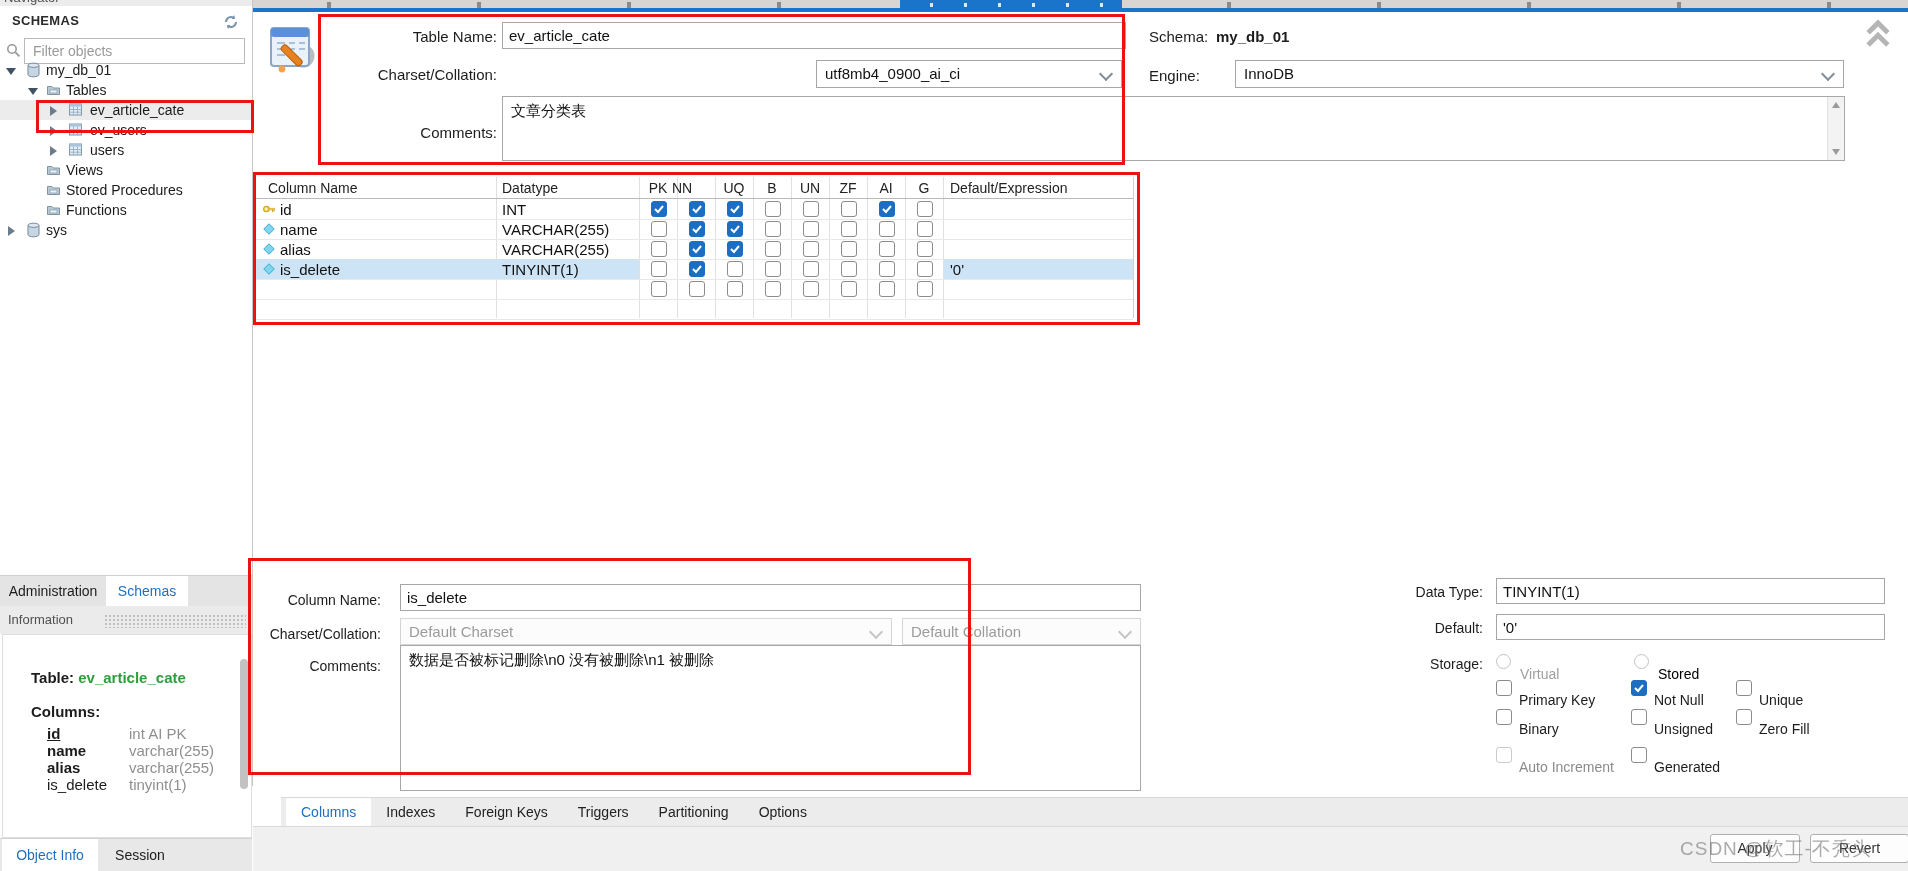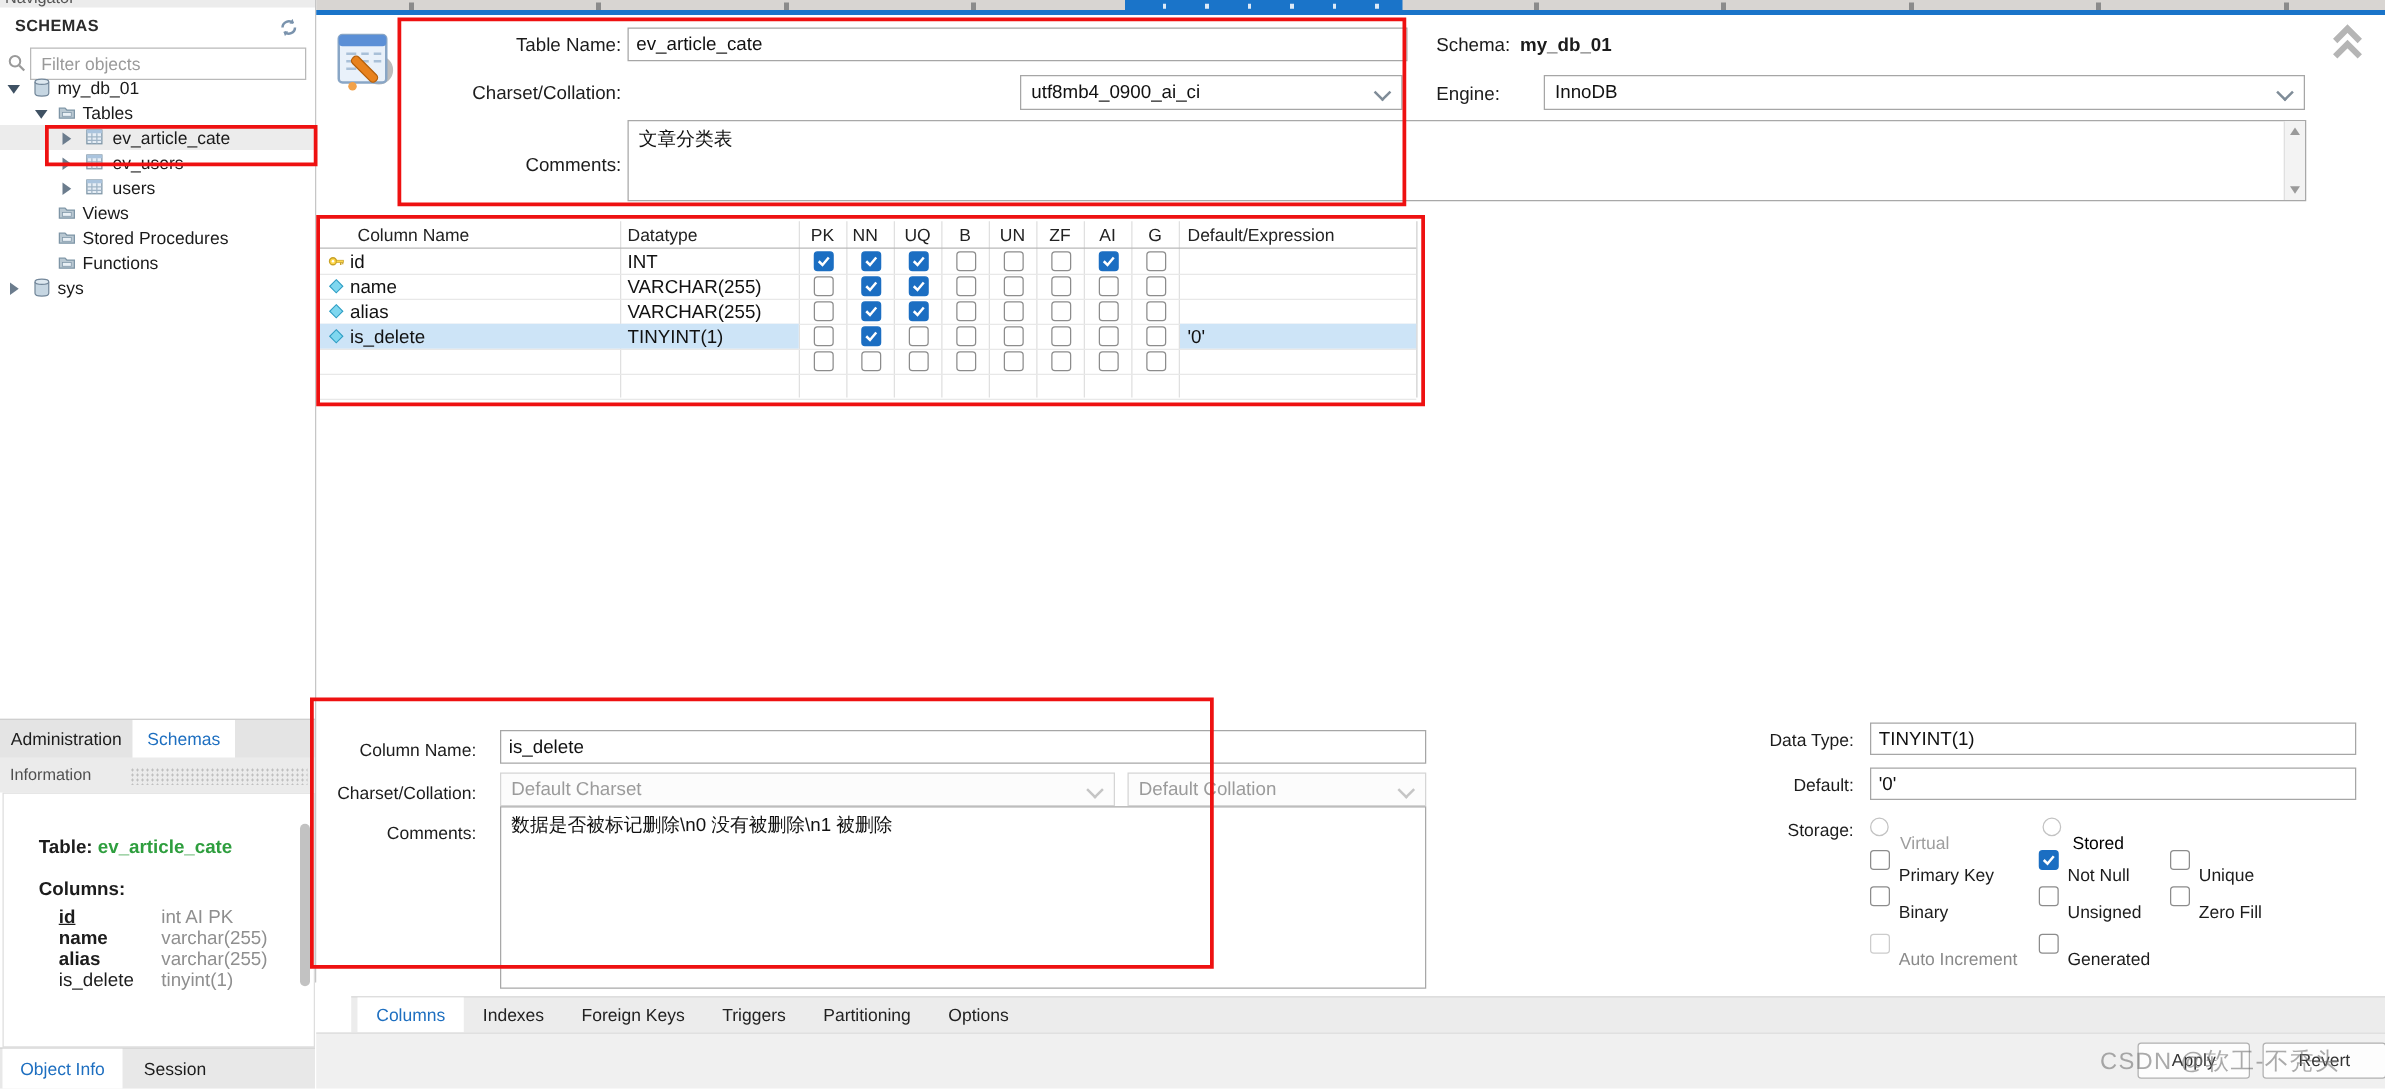--- a/index.html
+++ b/index.html
@@ -290,24 +290,24 @@
       <div class="gline-v" style="left: 383px;"></div>
       <div class="gline-v" style="left: 421px;"></div>
       <div class="gline-v" style="left: 459px;"></div>
       <div class="gline-v" style="left: 497px;"></div>
       <div class="gline-v" style="left: 535px;"></div>
       <div class="gline-v" style="left: 573px;"></div>
       <div class="gline-v" style="left: 611px;"></div>
       <div class="gline-v" style="left: 649px;"></div>
       <div class="gline-v" style="left: 687px;"></div>
       <div style="position: absolute; left: 877px; top: 0px; width: 1px; height: 141px; background: rgb(208, 208, 208);"></div>
-      <div class="gh" style="left: 30px; text-align: right;">Column Name</div>
+      <div class="gh" style="left: 12px; text-align: right;">Column Name</div>
       <div class="gh" style="left: 246px;">Datatype</div>
       <div class="gh" style="left: 387px; width: 30px; text-align: center;">PK</div>
-      <div class="gh" style="left: 426px; width: 30px; text-align: left;">NN</div>
+      <div class="gh" style="left: 411px; width: 30px; text-align: center;">NN</div>
       <div class="gh" style="left: 463px; width: 30px; text-align: center;">UQ</div>
       <div class="gh" style="left: 501px; width: 30px; text-align: center;">B</div>
       <div class="gh" style="left: 539px; width: 30px; text-align: center;">UN</div>
       <div class="gh" style="left: 577px; width: 30px; text-align: center;">ZF</div>
       <div class="gh" style="left: 615px; width: 30px; text-align: center;">AI</div>
       <div class="gh" style="left: 653px; width: 30px; text-align: center;">G</div>
       <div class="gh" style="left: 694px;">Default/Expression</div>
       <div style="position: absolute; left: 0px; top: 21px; width: 877px; height: 1px; background: rgb(185, 185, 185);"></div>
       <div style="position: absolute; left: 0px; top: 22px; width: 877px; height: 20px;">
         <div style="position: absolute; left: 6px; top: 3px; width: 14px; height: 14px;"><svg width="14" height="14" viewBox="0 0 16 16">

